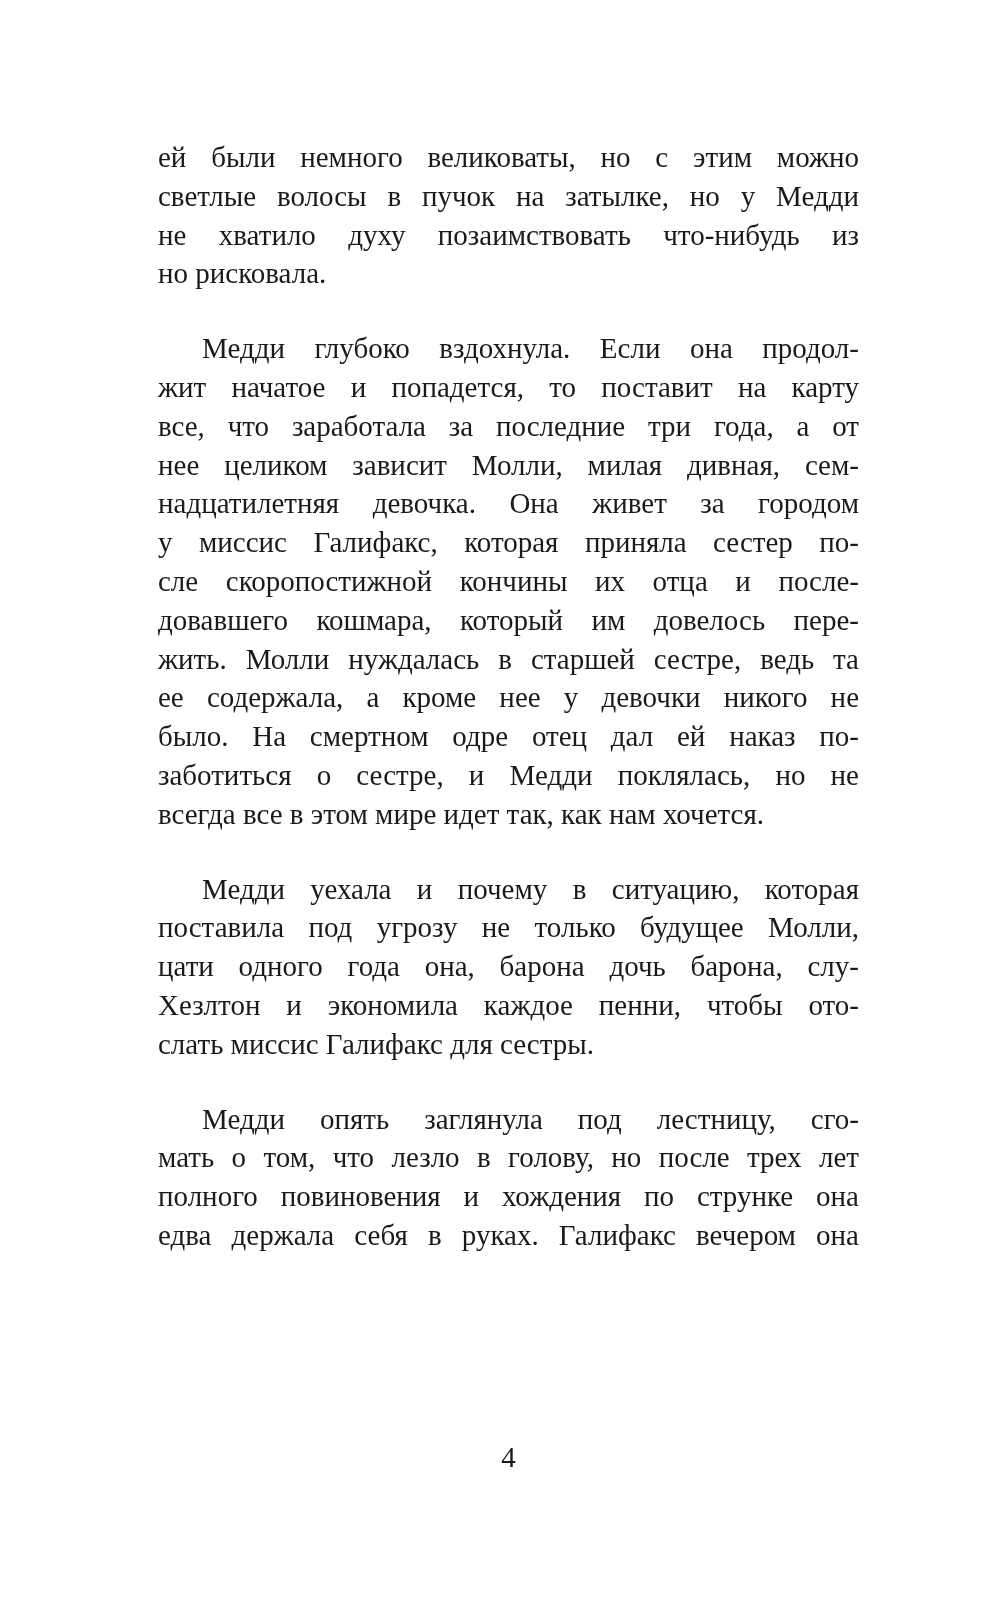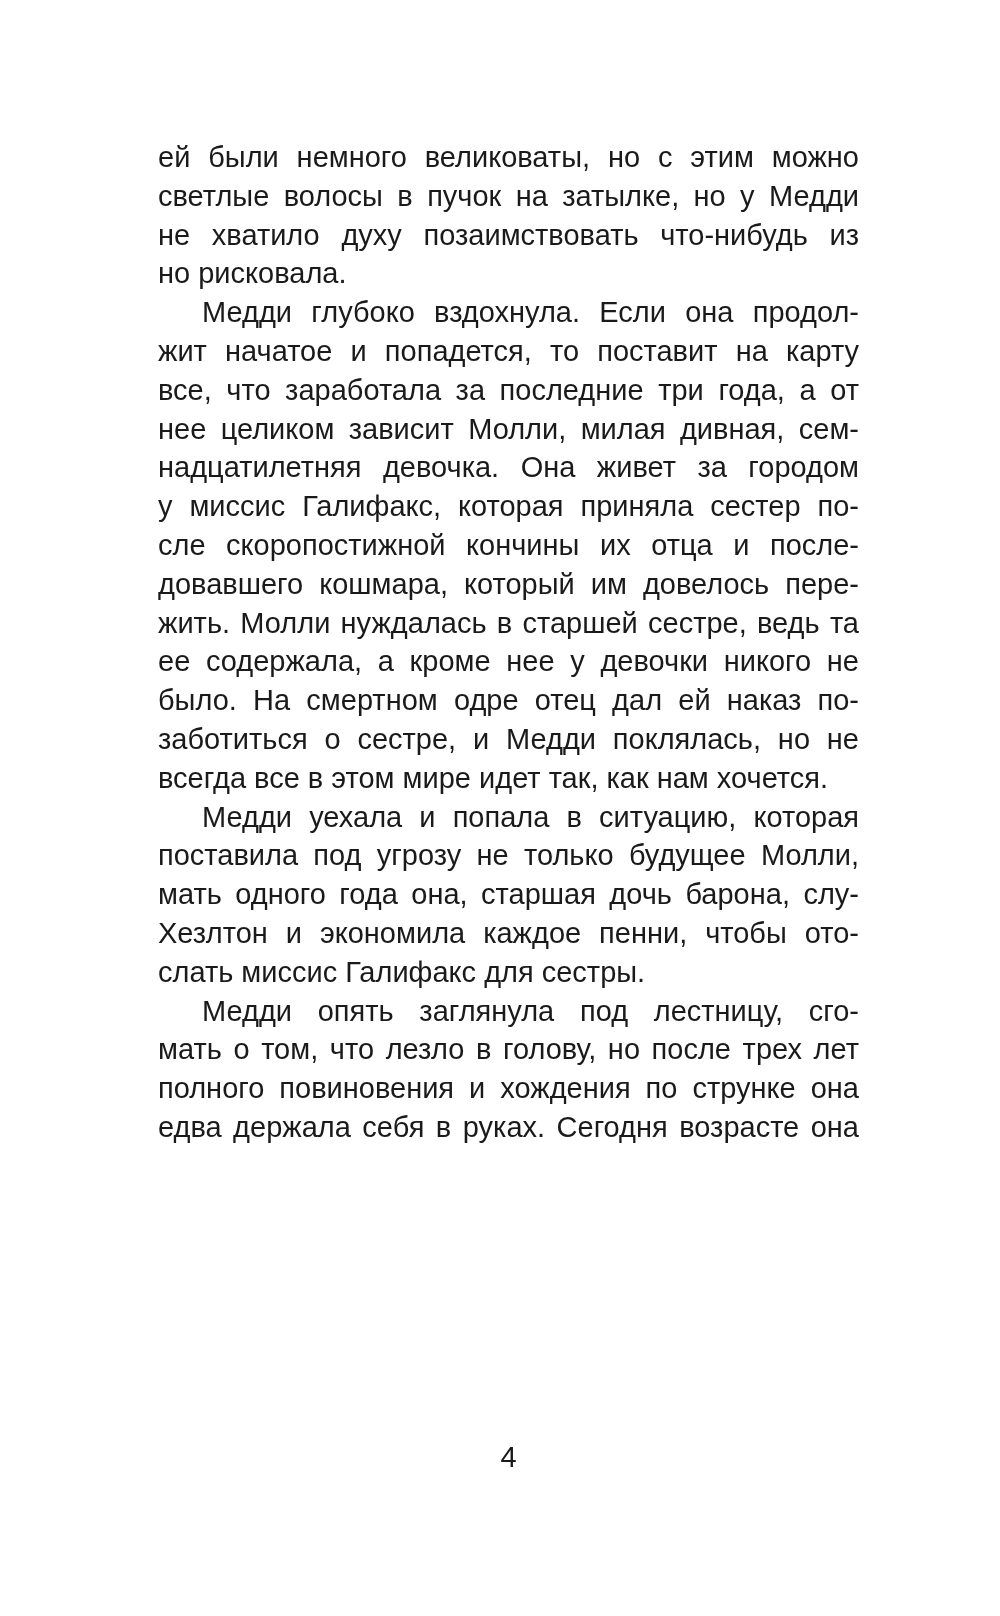--- a/index.html
+++ b/index.html
@@ -5,38 +5,39 @@
   html, body {
     margin: 0;
     padding: 0;
     background: #ffffff;
   }
   .page {
     position: relative;
     width: 954px;
     height: 1616px;
     background: #ffffff;
-    font-family: Liberation Sans, sans-serif;
+    font-family: Liberation Serif, serif;
     color: #1a1a1a;
     overflow: hidden;
   }
   .text-block {
     position: absolute;
     left: 158px;
     top: 138px;
     width: 701px;
     font-size: 29px;
     line-height: 38.8px;
   }
   .line {
     text-align: justify;
     text-align-last: justify;
   }
   .line.indent {
     text-indent: 44px;
+    margin-top: 36px;
   }
   .line.end {
     text-align-last: left;
   }
   .page-number {
     position: absolute;
     left: 158px;
     top: 1438px;
     width: 701px;
     text-align: center;
@@ -59,24 +60,24 @@
       <div class="line">нее целиком зависит Молли, милая дивная, сем-</div>
       <div class="line">надцатилетняя девочка. Она живет за городом</div>
       <div class="line">у миссис Галифакс, которая приняла сестер по-</div>
       <div class="line">сле скоропостижной кончины их отца и после-</div>
       <div class="line">довавшего кошмара, который им довелось пере-</div>
       <div class="line">жить. Молли нуждалась в старшей сестре, ведь та</div>
       <div class="line">ее содержала, а кроме нее у девочки никого не</div>
       <div class="line">было. На смертном одре отец дал ей наказ по-</div>
       <div class="line">заботиться о сестре, и Медди поклялась, но не</div>
       <div class="line end">всегда все в этом мире идет так, как нам хочется.</div>
-      <div class="line indent">Медди уехала и попала в ситуацию, которая</div>
+      <div class="line indent">Медди уехала и почему в ситуацию, которая</div>
       <div class="line">поставила под угрозу не только будущее Молли,</div>
-      <div class="line">мать одного года она, старшая дочь барона, слу-</div>
+      <div class="line">цати одного года она, барона дочь барона, слу-</div>
       <div class="line">Хезлтон и экономила каждое пенни, чтобы ото-</div>
       <div class="line end">слать миссис Галифакс для сестры.</div>
       <div class="line indent">Медди опять заглянула под лестницу, сго-</div>
       <div class="line">мать о том, что лезло в голову, но после трех лет</div>
       <div class="line">полного повиновения и хождения по струнке она</div>
-      <div class="line">едва держала себя в руках. Сегодня возрасте она</div>
+      <div class="line">едва держала себя в руках. Галифакс вечером она</div>
     </div>
   <div class="page-number">4</div>
 </div>
 
 </body></html>

